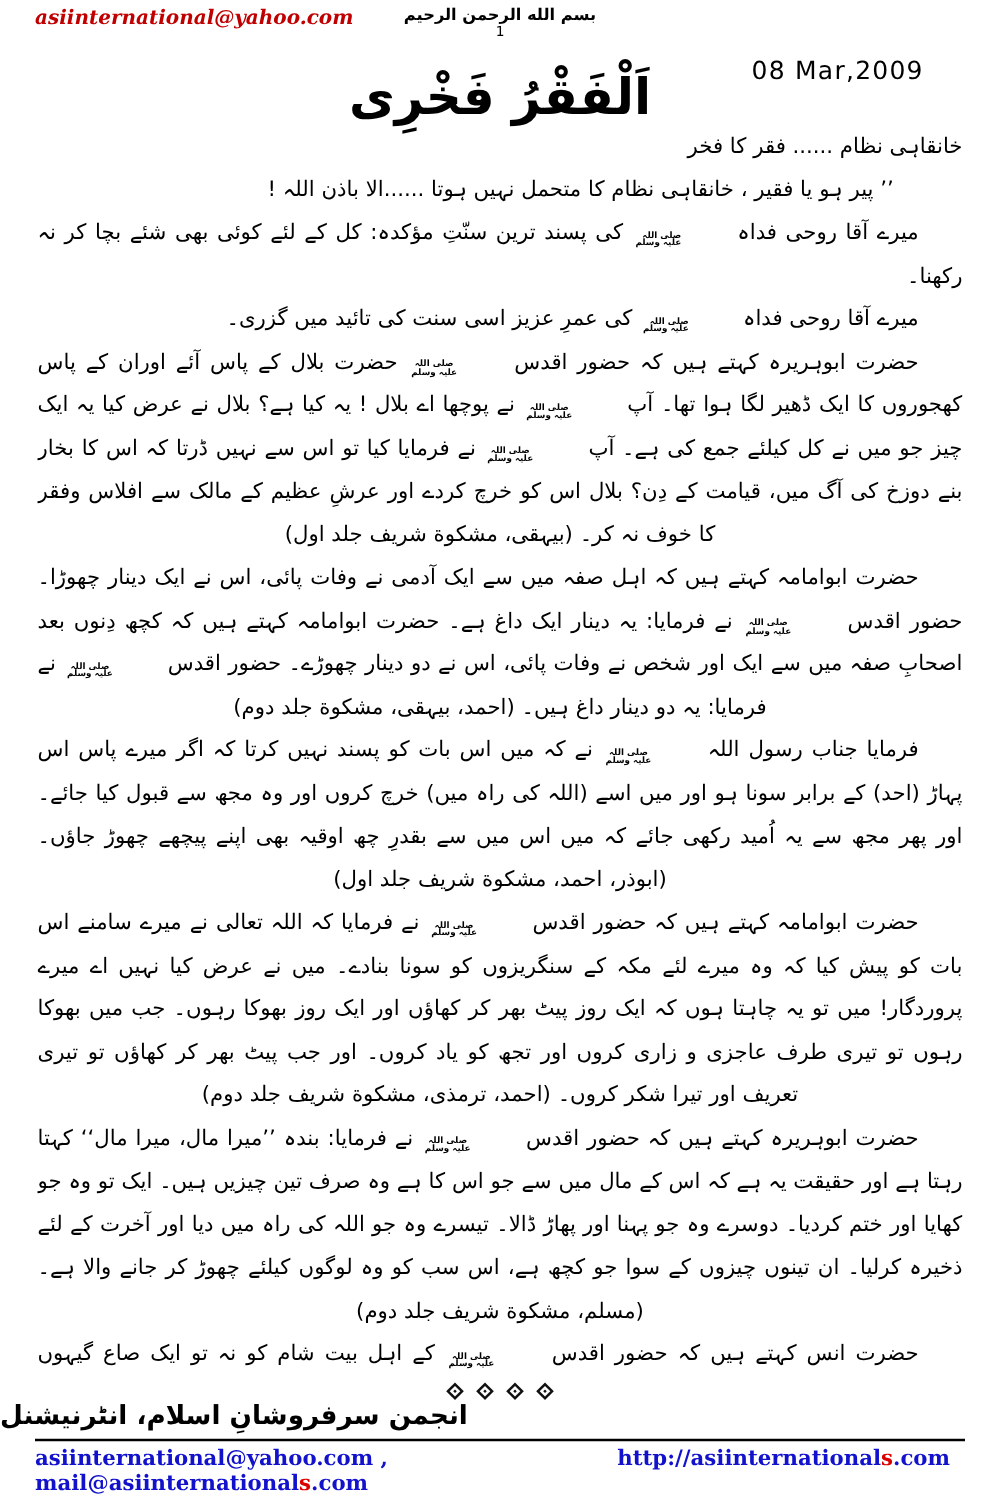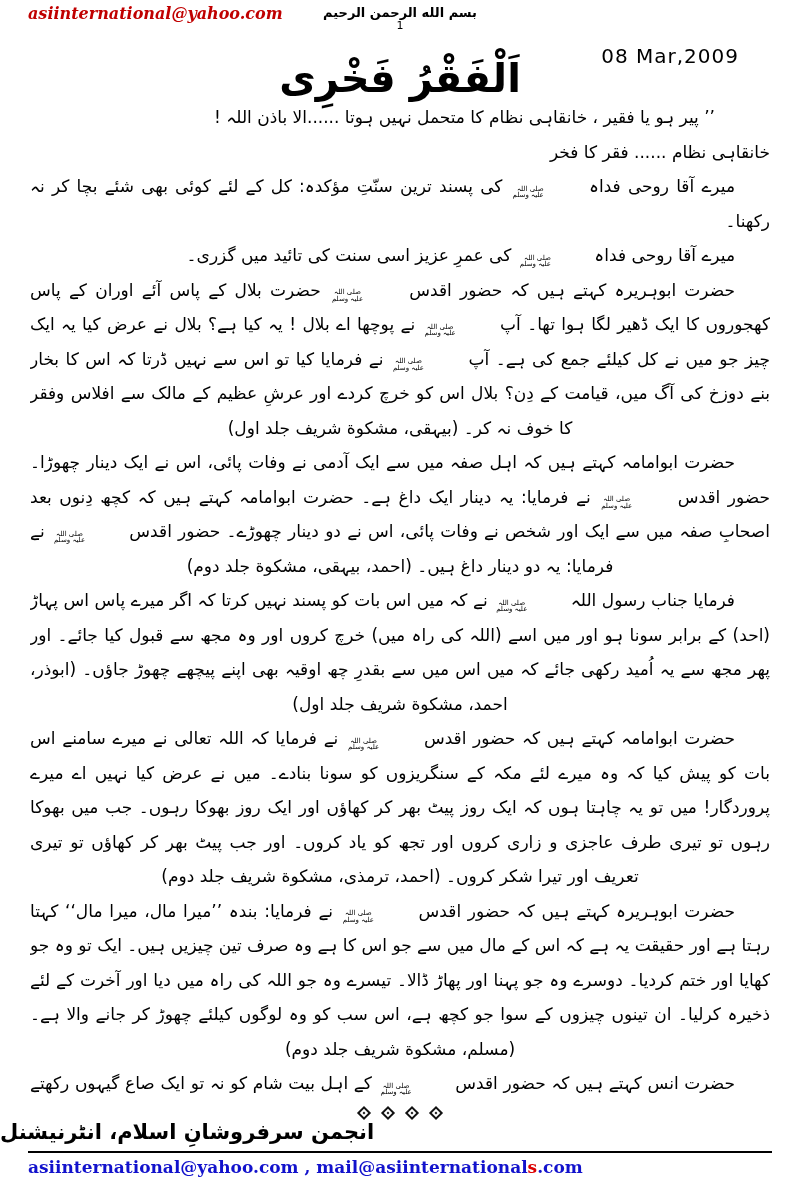--- a/index.html
+++ b/index.html
@@ -25,21 +25,21 @@
   .doc-body{
     position:absolute;top:100px;left:30px;width:740px;height:1000px;overflow:hidden;
     direction:rtl;font-size:17px;line-height:34.5px;
   }
   .para{margin:0;text-align:justify;text-align-last:right;}
   .para.indent{text-indent:35px;}
   .para.indent-lg{text-indent:55px;}
   .para.cite{text-align-last:center;}
   .saw{
     display:inline-block;vertical-align:-5px;text-align:center;
-    font-size:7px;line-height:6.5px;margin:0 3px;font-weight:normal;
+    font-size:7px;line-height:6.5px;margin:0 3px;font-weight:bold;
   }
   .saw span{display:block;}
   
   .ornament-row{position:absolute;top:1103px;left:0;width:100%;text-align:center;height:14px;}
   .diamond{
     position:relative;display:inline-block;width:10px;height:10px;
     background:#111;transform:rotate(45deg);margin:0 7px;
   }
   .diamond::before{content:"";position:absolute;left:2px;top:2px;right:2px;bottom:2px;background:#fff;}
   .diamond::after{content:"";position:absolute;left:4px;top:4px;right:4px;bottom:4px;background:#111;}
@@ -63,22 +63,22 @@
 <div class="bismillah-wrap">
   <div class="bismillah">بسم الله الرحمن الرحيم</div>
   <div class="page-number">1</div>
 </div>
 
 <div class="date">08  Mar,2009</div>
 
 <div class="title">اَلْفَقْرُ فَخْرِی</div>
 
 <div class="doc-body">
+    <p class="para">خانقاہی نظام ...... فقر کا فخر</p>
     <p class="para indent-lg">’’ پیر ہو یا فقیر ،    خانقاہی نظام کا متحمل نہیں ہوتا ......الا باذن اللہ !</p>
-    <p class="para">خانقاہی نظام ...... فقر کا فخر</p>
     <p class="para indent">میرے آقا روحی فداہ <span class="saw"><span>صلی اللہ</span><span>علیہ وسلم</span></span> کی پسند ترین سنّتِ مؤکدہ:    کل کے لئے کوئی بھی شئے بچا کر نہ رکھنا۔</p>
     <p class="para indent">میرے آقا روحی فداہ <span class="saw"><span>صلی اللہ</span><span>علیہ وسلم</span></span> کی عمرِ عزیز اسی سنت کی تائید میں گزری۔</p>
     <p class="para indent cite">حضرت ابوہریرہ کہتے ہیں کہ حضور اقدس <span class="saw"><span>صلی اللہ</span><span>علیہ وسلم</span></span> حضرت بلال کے پاس آئے اوران کے پاس کھجوروں کا ایک ڈھیر لگا ہوا تھا۔ آپ <span class="saw"><span>صلی اللہ</span><span>علیہ وسلم</span></span> نے پوچھا اے بلال ! یہ کیا ہے؟ بلال نے عرض کیا یہ ایک چیز جو میں نے کل کیلئے جمع کی ہے۔ آپ <span class="saw"><span>صلی اللہ</span><span>علیہ وسلم</span></span> نے فرمایا کیا تو اس سے نہیں ڈرتا کہ اس کا بخار بنے دوزخ کی آگ میں، قیامت کے دِن؟ بلال اس کو خرچ کردے اور عرشِ عظیم کے مالک سے افلاس وفقر کا خوف نہ کر۔ (بیہقی، مشکوة شریف جلد اول)</p>
     <p class="para indent cite">حضرت ابوامامہ کہتے ہیں کہ اہل صفہ میں سے ایک آدمی نے وفات پائی، اس نے ایک دینار چھوڑا۔ حضور اقدس <span class="saw"><span>صلی اللہ</span><span>علیہ وسلم</span></span> نے فرمایا: یہ دینار ایک داغ ہے۔ حضرت ابوامامہ کہتے ہیں کہ کچھ دِنوں بعد اصحابِ صفہ میں سے ایک اور شخص نے وفات پائی، اس نے دو دینار چھوڑے۔ حضور اقدس <span class="saw"><span>صلی اللہ</span><span>علیہ وسلم</span></span> نے فرمایا: یہ دو دینار داغ ہیں۔ (احمد، بیہقی، مشکوة جلد دوم)</p>
     <p class="para indent cite">فرمایا جناب رسول اللہ <span class="saw"><span>صلی اللہ</span><span>علیہ وسلم</span></span> نے کہ میں اس بات کو پسند نہیں کرتا کہ اگر میرے پاس اس پہاڑ (احد) کے برابر سونا ہو اور میں اسے (اللہ کی راہ میں) خرچ کروں اور وہ مجھ سے قبول کیا جائے۔ اور پھر مجھ سے یہ اُمید رکھی جائے کہ میں اس میں سے بقدرِ چھ اوقیہ بھی اپنے پیچھے چھوڑ جاؤں۔ (ابوذر، احمد، مشکوة شریف جلد اول)</p>
     <p class="para indent cite">حضرت ابوامامہ کہتے ہیں کہ حضور اقدس <span class="saw"><span>صلی اللہ</span><span>علیہ وسلم</span></span> نے فرمایا کہ اللہ تعالی نے میرے سامنے اس بات کو پیش کیا کہ وہ میرے لئے مکہ کے سنگریزوں کو سونا بنادے۔ میں نے عرض کیا نہیں اے میرے پروردگار! میں تو یہ چاہتا ہوں کہ ایک روز پیٹ بھر کر کھاؤں اور ایک روز بھوکا رہوں۔ جب میں بھوکا رہوں تو تیری طرف عاجزی و زاری کروں اور تجھ کو یاد کروں۔ اور جب پیٹ بھر کر کھاؤں تو تیری تعریف اور تیرا شکر کروں۔ (احمد، ترمذی، مشکوة شریف جلد دوم)</p>
     <p class="para indent cite">حضرت ابوہریرہ کہتے ہیں کہ حضور اقدس <span class="saw"><span>صلی اللہ</span><span>علیہ وسلم</span></span> نے فرمایا: بندہ ’’میرا مال، میرا مال‘‘ کہتا رہتا ہے اور حقیقت یہ ہے کہ اس کے مال میں سے جو اس کا ہے وہ صرف تین چیزیں ہیں۔ ایک تو وہ جو کھایا اور ختم کردیا۔ دوسرے وہ جو پہنا اور پھاڑ ڈالا۔ تیسرے وہ جو اللہ کی راہ میں دیا اور آخرت کے لئے ذخیرہ کرلیا۔ ان تینوں چیزوں کے سوا جو کچھ ہے، اس سب کو وہ لوگوں کیلئے چھوڑ کر جانے والا ہے۔ (مسلم، مشکوة شریف جلد دوم)</p>
     <p class="para indent cite">حضرت انس کہتے ہیں کہ حضور اقدس <span class="saw"><span>صلی اللہ</span><span>علیہ وسلم</span></span> کے اہل بیت شام کو نہ تو ایک صاع گیہوں رکھتے تھے اور نہ کوئی دیگر غلّہ۔ حالانکہ اُس وقت آپ  کی نو ازواج مطہرات تھیں۔ (بخاری، مشکوة شریف جلد دوم)</p>
   </div>
 
@@ -87,13 +87,16 @@
 </div>
 
 <div class="org-name">انجمن سرفروشانِ اسلام، انٹرنیشنل</div>
 
 <div class="footer-divider"></div>
 
 <div class="footer-links">
   <span>
     <span>asiinternational@yahoo.com</span><span> ,  </span><span><span>mail@asiinternational</span><span class="red-s">s</span><span>.com</span></span>
   </span>
+  <span>
+    <span>http://asiinternational</span><span class="red-s">s</span><span>.com</span>
+  </span>
 </div>
 
 </body></html>

